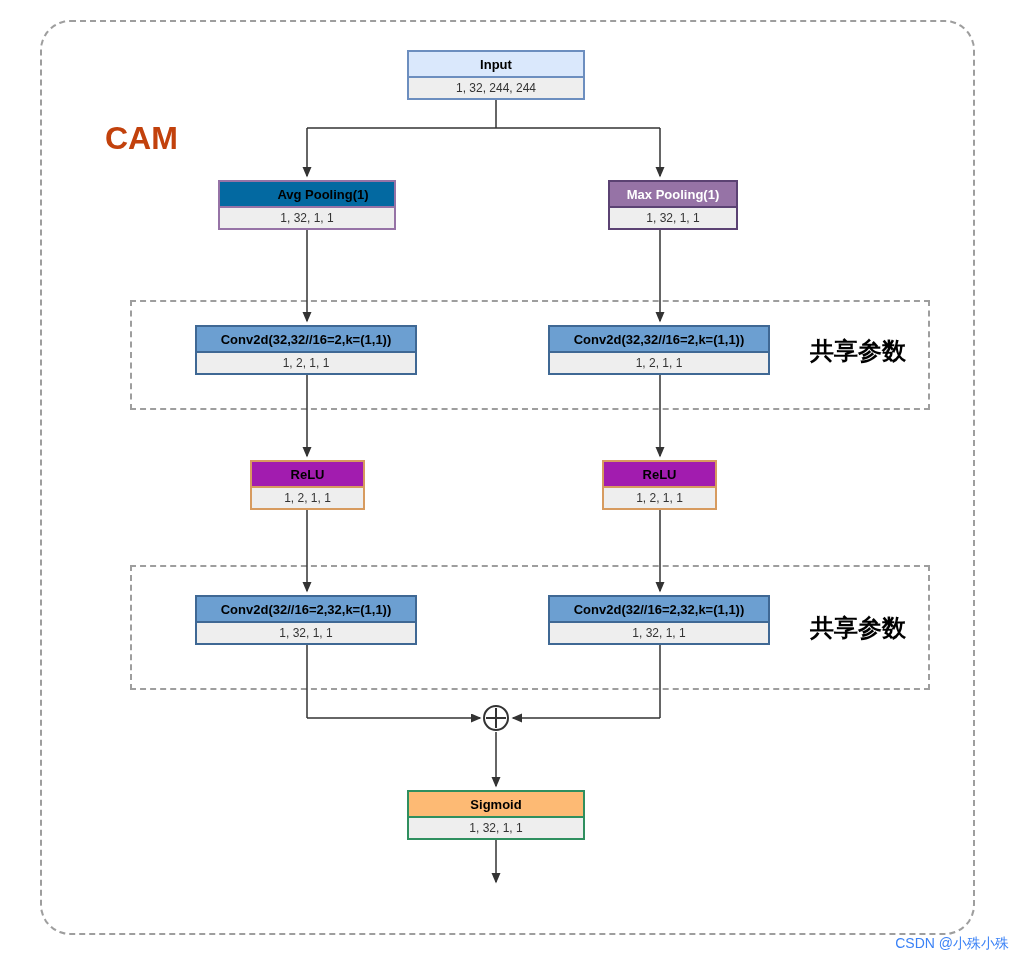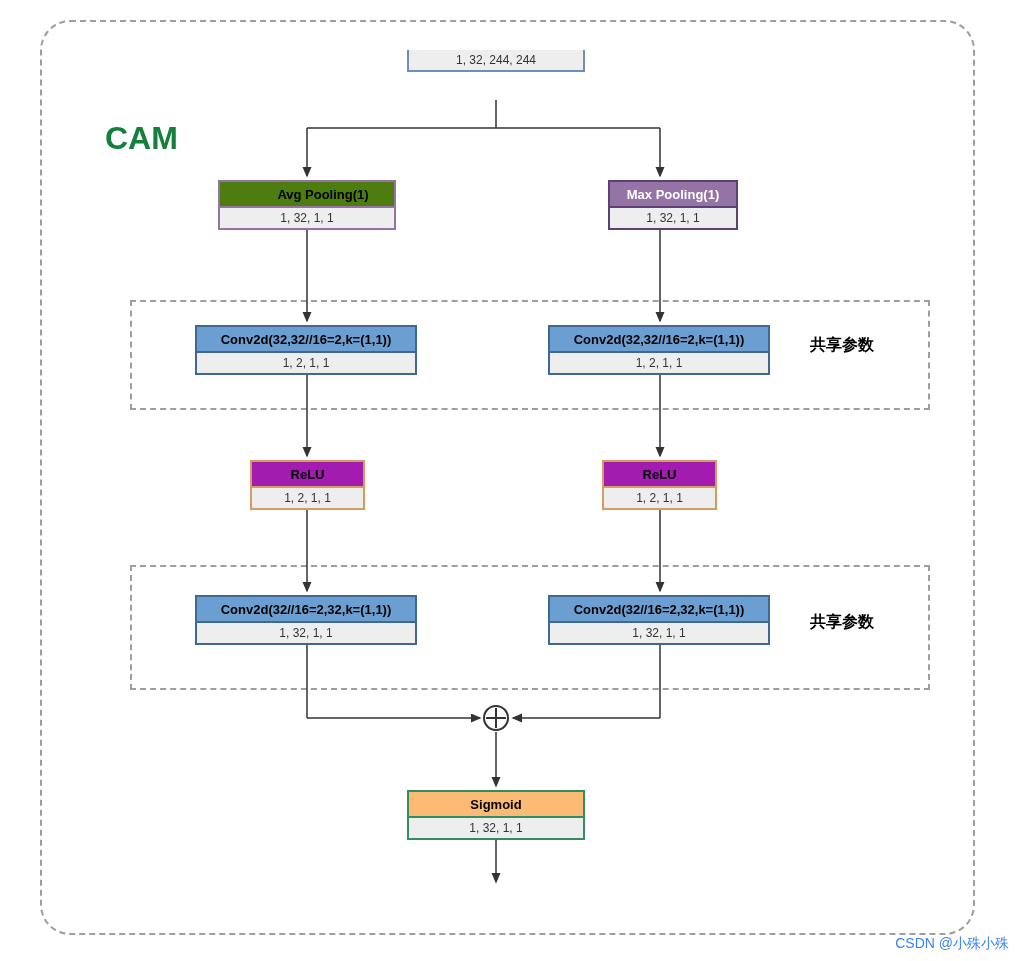--- a/index.html
+++ b/index.html
@@ -20,36 +20,36 @@
     border: 2px dashed #9e9e9e;
     border-radius: 30px;
     box-sizing: border-box;
   }
   .title {
     position: absolute;
     left: 105px;
     top: 120px;
     font-size: 32px;
     font-weight: bold;
-    color: #15803d;
+    color: #c2410c;
   }
   .watermark {
     position: absolute;
     right: 12px;
     bottom: 8px;
     font-size: 14px;
     color: #3b82f6;
   }
   .shared-box {
     position: absolute;
     border: 2px dashed #9e9e9e;
     box-sizing: border-box;
   }
   .shared-label {
-    font-size: 16px;
+    font-size: 24px;
     font-weight: bold;
     color: #000;
   }
   .node {
     position: absolute;
     box-sizing: border-box;
   }
   .node .head {
     height: 28px;
     border: 2px solid;
@@ -67,21 +67,21 @@
     background: #eeeeee;
     display: flex;
     align-items: center;
     justify-content: center;
     font-size: 12px;
     color: #333;
     box-sizing: border-box;
   }
   .input .head { background: #dae8fc; border-color: #6c8ebf; }
   .input .sub  { border-color: #6c8ebf; text-align: center; }
-  .avg .head   { background: #4d7c0f; border-color: #9673a6; padding-left: 32px; }
+  .avg .head   { background: #0369a1; border-color: #9673a6; padding-left: 32px; }
   .avg .sub    { border-color: #9673a6; }
   .max .head   { background: #9673a6; border-color: #5b4273; color: #fff; }
   .max .sub    { border-color: #5b4273; }
   .conv .head  { background: #6c9fd1; border-color: #3f6894; }
   .conv .sub   { border-color: #3f6894; }
   .relu .head  { background: #a21caf; border-color: #d79b5f; }
   .relu .sub   { border-color: #d79b5f; }
   .sig .head   { background: #fdba74; border-color: #2f8f5f; }
   .sig .sub    { border-color: #2f8f5f; }
 
@@ -118,20 +118,23 @@
 <div class="title">CAM</div>
 <div class="watermark">CSDN @小殊小殊</div>
 
 <div class="shared-box" style="left:130px; top:300px; width:800px; height:110px;"></div>
 <div class="shared-label" style="position:absolute; left:810px; top:335px;">共享参数</div>
 
 <div class="shared-box" style="left:130px; top:565px; width:800px; height:125px;"></div>
 <div class="shared-label" style="position:absolute; left:810px; top:612px;">共享参数</div>
 
 <div class="node input" style="left:407px; top:50px; width:178px;">
+  <div class="head">
+      <span>Input</span>
+    </div>
   <div class="sub">
       <span>1, 32, 244, 244</span>
     </div>
 </div>
 
 <div class="node avg" style="left:218px; top:180px; width:178px;">
   <div class="head">
       <span>Avg Pooling(1)</span>
     </div>
   <div class="sub">

